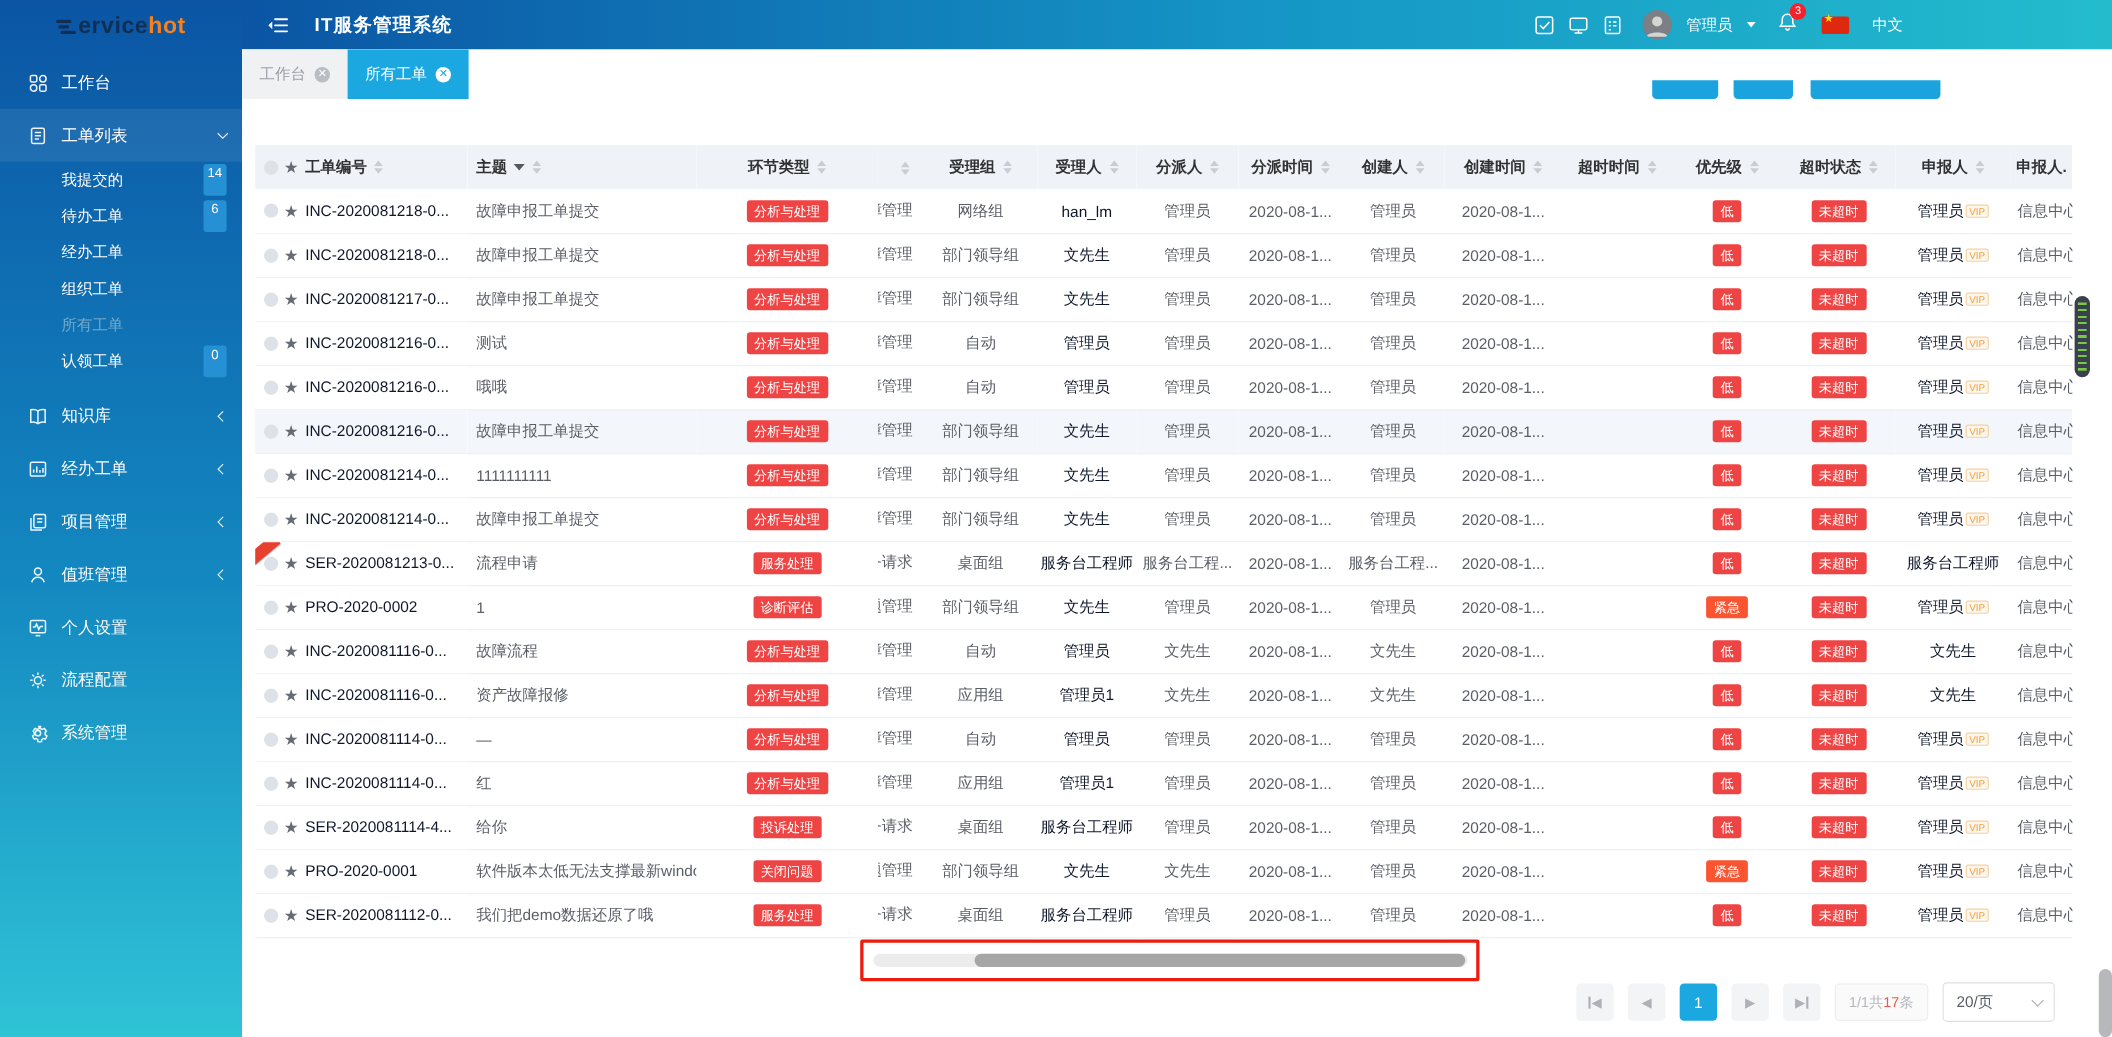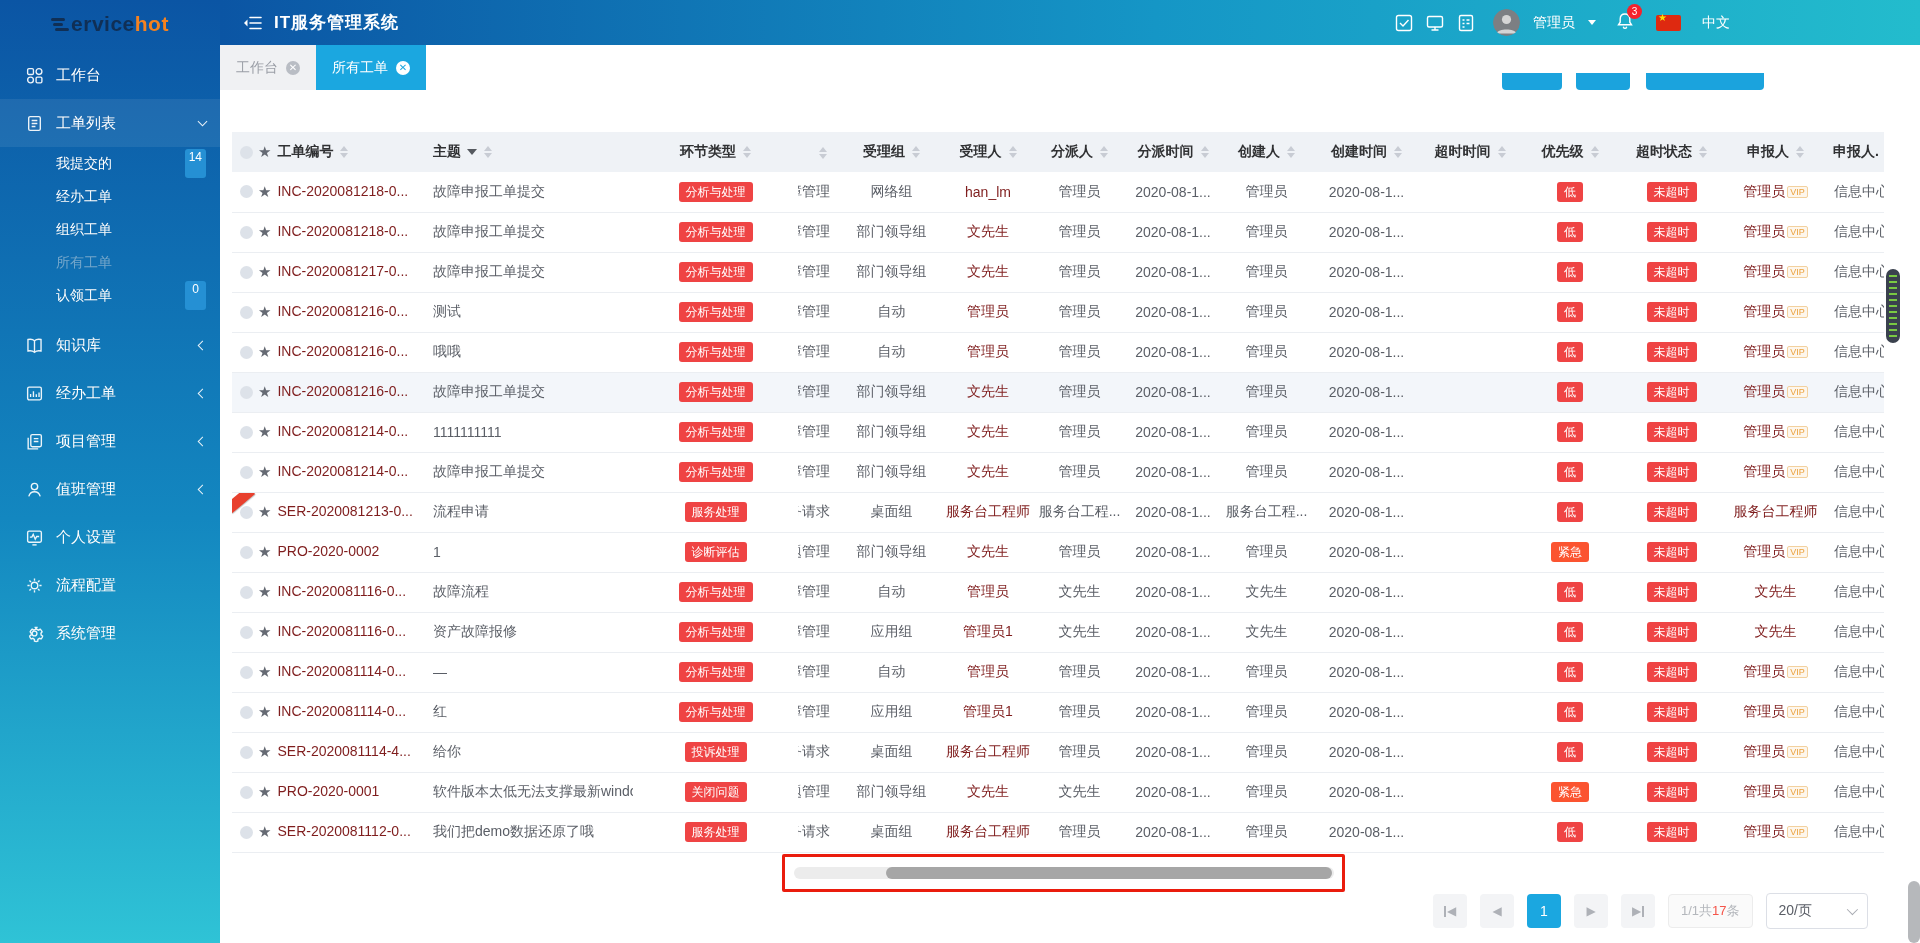--- a/index.html
+++ b/index.html
@@ -33,21 +33,21 @@
   .num-badge { min-width:21px; height:29px; line-height:17px; text-align:center;
     background:#2590d4; border-radius:3px; font-size:12px; padding:0 4px; }
   .grp-gap { height:9px; }
 
   
   #topbar { position:absolute; left:220px; top:0; width:1700px; height:45px;
     background:linear-gradient(90deg,#0b55a4 0%,#1596c6 55%,#23bccd 100%);
     display:flex; align-items:center; color:#fff; }
   #collapse-btn { margin-left:22px; width:22px; height:22px; cursor:pointer; }
   #collapse-btn svg { width:22px; height:22px; stroke:#fff; stroke-width:1.6; fill:#fff; }
-  #app-title { margin-left:10px; font-size:17px; font-weight:bold; letter-spacing:1px; }
+  #app-title { margin-left:22px; font-size:17px; font-weight:bold; letter-spacing:1px; }
   #topbar-right { position:absolute; right:190px; top:0; height:45px; display:flex; align-items:center; gap:11px; }
   .tb-icon { width:20px; height:20px; display:inline-flex; cursor:pointer; }
   .tb-icon svg { width:20px; height:20px; stroke:#fff; stroke-width:1.4; fill:none; }
   #avatar { width:27px; height:27px; border-radius:50%; overflow:hidden; margin-left:6px; cursor:pointer; }
   #user-name { font-size:14px; margin-left:2px; cursor:pointer; }
   .caret-down { width:0; height:0; border-left:4px solid transparent; border-right:4px solid transparent;
     border-top:5px solid #fff; display:inline-block; margin-left:2px; }
   #bell-wrap { position:relative; margin-left:8px; cursor:pointer; }
   #bell-badge { position:absolute; top:-7px; right:-7px; background:#f5222d; color:#fff;
     width:15px; height:15px; border-radius:50%; font-size:10px; line-height:15px; text-align:center; }
@@ -76,21 +76,21 @@
   thead th { background:#eff2f6; height:40px; font-size:14px; color:#303133; font-weight:bold;
     text-align:center; white-space:nowrap; overflow:hidden; cursor:pointer; }
   thead th.al { text-align:left; padding-left:8px; }
   tbody td { height:40px; border-bottom:1px solid #ebeef2; font-size:14px; color:#5a5e66;
     text-align:center; white-space:nowrap; overflow:hidden; background:#fff; }
   tbody tr.hover td { background:#f3f6fa; }
   tbody td.al { text-align:left; padding-left:8px; }
   .sel-circle { width:13px; height:13px; border-radius:50%; background:#dde2e9;
     display:inline-block; vertical-align:middle; cursor:pointer; }
   .star { color:#656a73; font-size:15px; vertical-align:middle; margin:0 6px 0 5px; cursor:pointer; }
-  .lnk { color:#7f1d1d; cursor:pointer; }
+  .lnk { color:#0f172a; cursor:pointer; }
   .sort { display:inline-flex; flex-direction:column; gap:2px; margin-left:7px;
     vertical-align:middle; cursor:pointer; }
   .sort i { width:0; height:0; border-left:4px solid transparent; border-right:4px solid transparent; display:block; }
   .sort .up { border-bottom:5px solid #c8ccd4; }
   .sort .dn { border-top:5px solid #c8ccd4; }
   .caret-desc { width:0; height:0; border-left:5px solid transparent; border-right:5px solid transparent;
     border-top:6px solid #55595f; display:inline-block; margin-left:6px; vertical-align:middle; }
   .badge { display:inline-block; font-size:12px; color:#fff; background:#ef4444;
     border-radius:3px; padding:3px 7px; line-height:14px; }
   .badge.urgent { background:#fb5430; }
@@ -164,20 +164,24 @@
             <rect x="3.5" y="2.5" width="11" height="13" rx="1.4"></rect>
             <path d="M6.3 6.2h5.4M6.3 9h5.4M6.3 11.8h3.6"></path>
           </svg>
         </span>
         <span class="mi-label">工单列表</span>
         <span class="chev down"></span>
       </div>
       <div class="sub-item">
         <span class="mi-label">我提交的</span>
         <span class="num-badge">14</span>
+      </div>
+      <div class="sub-item">
+        <span class="mi-label">待办工单</span>
+        <span class="num-badge">6</span>
       </div>
       <div class="sub-item">
         <span class="mi-label">经办工单</span>
       </div>
       <div class="sub-item">
         <span class="mi-label">组织工单</span>
       </div>
       <div class="sub-item selected">
         <span class="mi-label">所有工单</span>
       </div>

